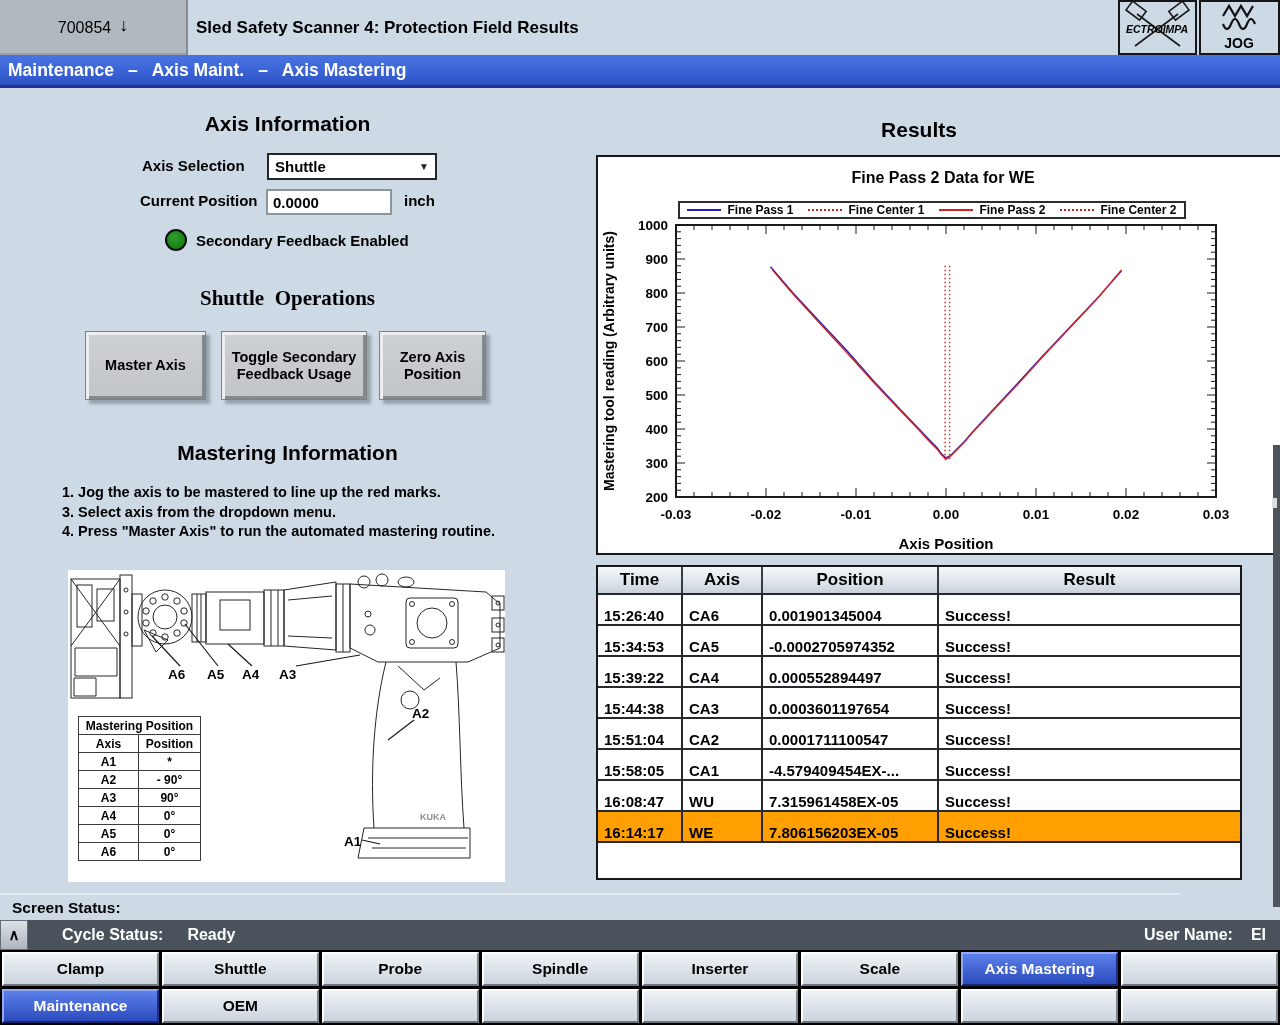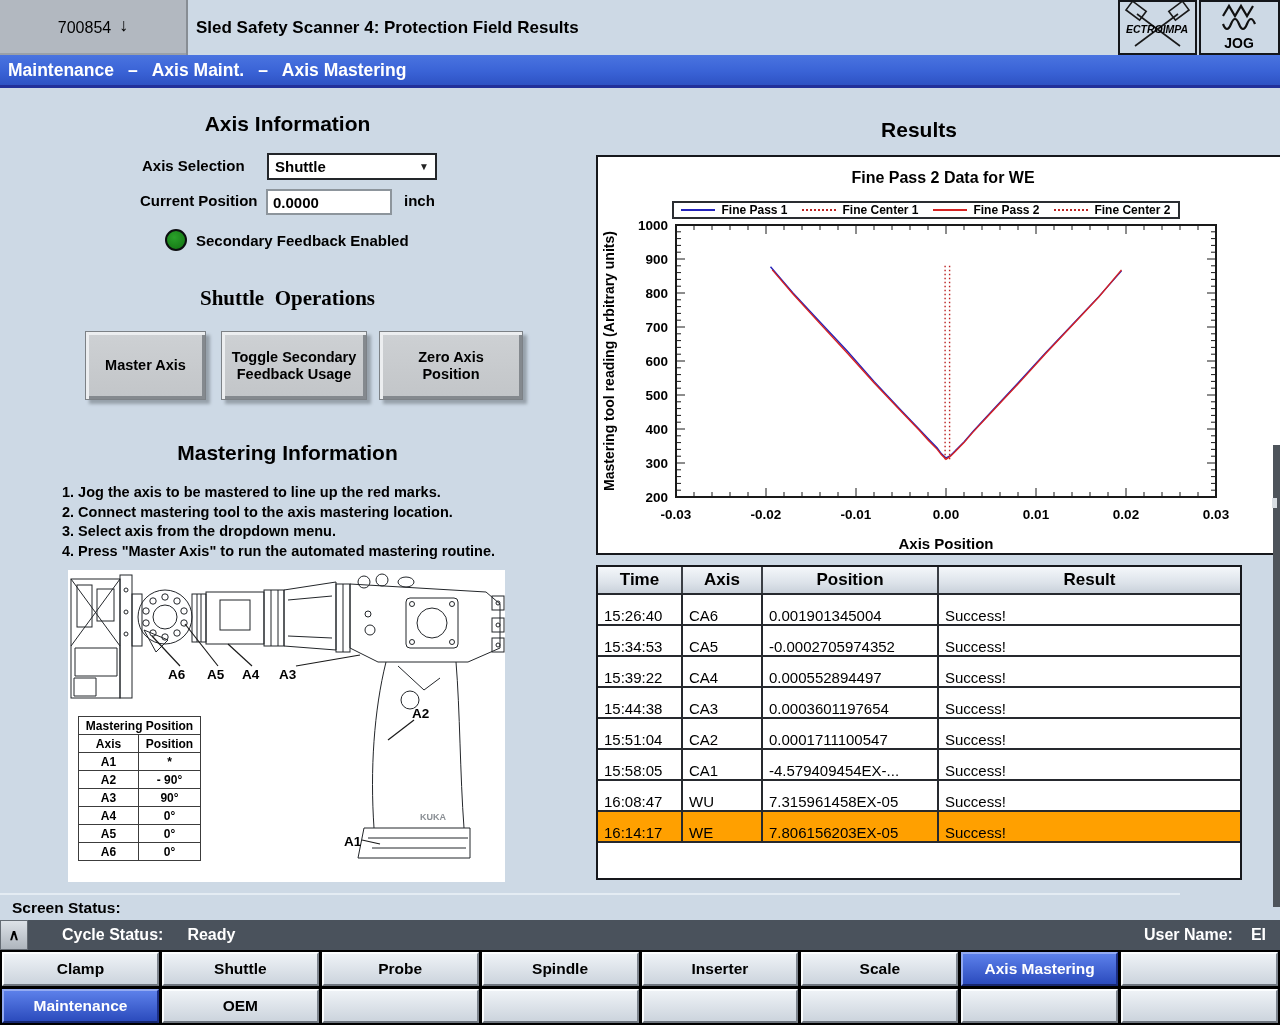--- a/index.html
+++ b/index.html
@@ -52,33 +52,33 @@
   .mp-table{position:absolute;left:10px;top:146px;border-collapse:collapse;background:#fff;
     font-size:12px;font-weight:bold;text-align:center;}
   .mp-table th,.mp-table td{border:1px solid #3c3c3c;padding:0;height:18px;}
   .mp-table .c1{width:60px;}
   .mp-table .c2{width:62px;}
 
   
   .results-title{left:596px;top:118px;width:646px;text-align:center;font-size:21px;font-weight:bold;}
   .chart-panel{left:596px;top:155px;width:694px;height:400px;background:#fff;border:2px solid #16181c;}
   .chart-title{position:absolute;left:0;top:12px;width:100%;text-align:center;font-size:16px;font-weight:bold;}
-  .chart-legend{position:absolute;left:74px;top:44px;width:508px;height:18px;border:2px solid #2a2d31;
+  .chart-legend{position:absolute;left:80px;top:44px;width:508px;height:18px;border:2px solid #2a2d31;
     display:flex;align-items:center;justify-content:space-around;}
   .legend-item{display:flex;align-items:center;gap:6px;font-size:12px;font-weight:bold;}
   .legend-item .sample{width:34px;height:0;}
   .plot-svg{position:absolute;left:0;top:60px;}
   .plot-svg text{font-weight:bold;}
 
   .results-table{left:596px;top:565px;width:646px;height:315px;background:#fff;border:2px solid #16181c;}
   .rt{width:100%;border-collapse:collapse;table-layout:fixed;}
   .rt th{background:linear-gradient(180deg,#f4f7fa 0%,#dde3ea 60%,#c9d1da 100%);
     font-size:17px;font-weight:bold;height:27px;border-left:2px solid #3a3e44;border-bottom:2px solid #26292e;}
   .rt th:first-child{border-left:none;}
-  .rt td{font-size:15px;font-weight:normal;height:22px;padding:12px 0 0 6px;
+  .rt td{font-size:15px;font-weight:bold;height:22px;padding:12px 0 0 6px;
     border-left:2px solid #26292e;border-bottom:2px solid #26292e;white-space:nowrap;overflow:hidden;}
   .rt td:first-child{border-left:none;}
   .rt col.c-time{width:84px;}.rt col.c-axis{width:80px;}.rt col.c-pos{width:176px;}
   .rt tr.hl td{background:#ffa000;}
 
   .scroll-strip{left:1273px;top:445px;width:7px;height:462px;background:#4e545b;}
   .scroll-notch{left:1272px;top:498px;width:5px;height:10px;background:#d9dee3;}
 
   
   .screen-status{left:0;top:893px;width:1180px;height:27px;background:#cdd9e5;border-top:2px solid #e4ecf3;
@@ -153,26 +153,25 @@
   </div>
   <div class="abs fld-label" style="left:140px;top:192px;">Current Position</div>
   <div class="abs pos-field">0.0000</div>
   <div class="abs fld-label" style="left:404px;top:192px;">inch</div>
   <div class="abs led"></div>
   <div class="abs fld-label" style="left:196px;top:232px;">Secondary Feedback Enabled</div>
 
   <div class="abs sec-title" style="top:286px;font-family:Liberation Serif, serif;">Shuttle  Operations</div>
   <div class="abs op-btn" style="left:85px;width:121px;text-align:right;">Master Axis</div>
   <div class="abs op-btn" style="left:221px;width:146px;padding:0 8px;">Toggle Secondary Feedback Usage</div>
-  <div class="abs op-btn" style="left:379px;width:144px;padding:0 18px;">Zero Axis Position</div>
+  <div class="abs op-btn" style="left:379px;width:107px;padding:0 18px;">Zero Axis Position</div>
 
   <div class="abs sec-title" style="top:441px;">Mastering Information</div>
   <div class="abs steps">
       <div>1. Jog the axis to be mastered to line up the red marks.</div>
-      <div>2. Connect mastering tool to the axis mastering location.</div>
       <div>3. Select axis from the dropdown menu.</div>
       <div>4. Press "Master Axis" to run the automated mastering routine.</div>
     </div>
 
   <div class="abs diagram">
     <svg width="437" height="312" viewBox="0 0 437 312">
       <g stroke="#23262a" stroke-width="1" fill="none">
 
         <rect x="3" y="9" width="49" height="119"></rect>
         <path d="M3,9 L52,76 M52,9 L3,76"></path>

